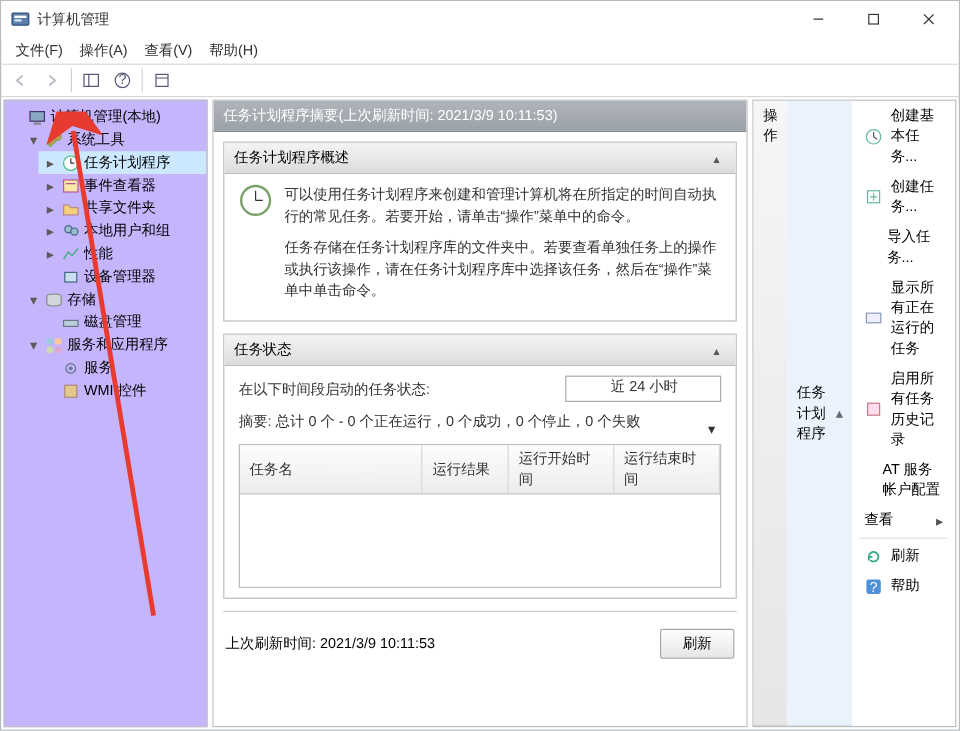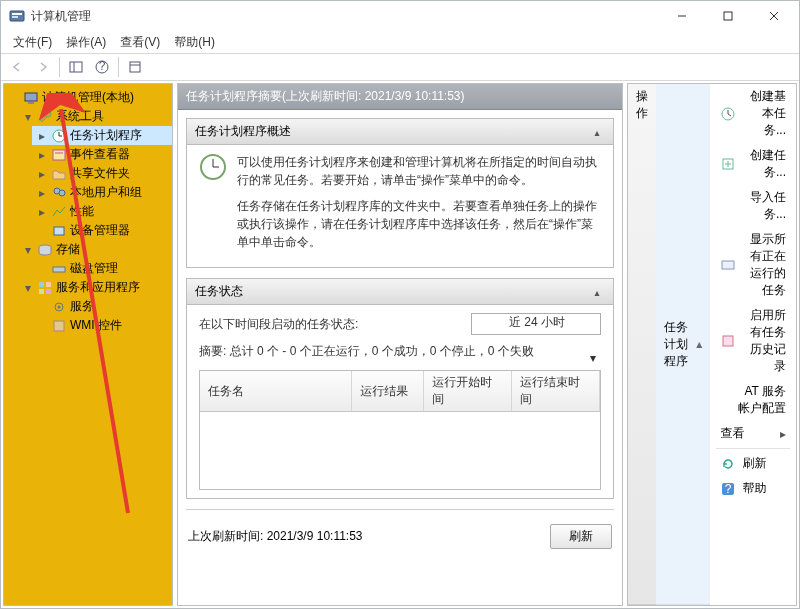--- a/index.html
+++ b/index.html
@@ -18,21 +18,21 @@
 
   
   .toolbar { height: 28px; border-top: 1px solid #d8d8d8; border-bottom: 1px solid #d8d8d8; display: flex; align-items: center; padding: 0 4px; gap: 2px; }
   .tbtn { width: 24px; height: 24px; display:flex; align-items:center; justify-content:center; border:1px solid transparent; border-radius:2px; }
   .tbtn.disabled { opacity: .35; }
   .tsep { width:1px; height:20px; background:#d0d0d0; margin:0 2px; }
 
   
   .main { display:flex; height: calc(100% - 80px); }
   .pane { border:1px solid #bfbfbf; margin:2px; }
-  .tree { width: 170px; background:#eab308; overflow:auto; padding:4px 0; }
+  .tree { width: 170px; background:#c4b5fd; overflow:auto; padding:4px 0; }
   .center { flex:1; background:#fff; display:flex; flex-direction:column; overflow:hidden; }
   .actions { width: 170px; background:#fff; display:flex; flex-direction:row; }
 
   
   .tree ul { list-style:none; }
   .tree li { white-space:nowrap; }
   .node { display:flex; align-items:center; padding:1px 4px; gap:3px; }
   .node.sel { background:#cce8ff; }
   .twist { width:12px; height:12px; display:flex; align-items:center; justify-content:center; color:#5a5a5a; cursor:default;}
   .tspace { width:12px; }
@@ -61,21 +61,21 @@
   table { width:100%; border-collapse:collapse; }
   th { text-align:left; font-weight:normal; padding:3px 8px; background:linear-gradient(#fdfdfd,#ececec); border-right:1px solid #d6d6d6; border-bottom:1px solid #c5c5c5; font-size:12px; }
 
   .footer-row { display:flex; align-items:center; justify-content:space-between; margin-top:6px; padding:14px 2px 2px;}
   .btn { border:1px solid #a8a8a8; background:linear-gradient(#fdfdfd,#e6e6e6); padding:3px 18px; border-radius:2px; }
 
   
   .actions .ahead { background:linear-gradient(#f6f6f6,#e6e6e6); border-bottom:1px solid #cfcfcf; padding:4px 8px; font-weight:normal;}
   .actions .acat { background:#eaf2fb; padding:4px 8px; border-bottom:1px solid #d3e1f3; display:flex; align-items:center; justify-content:space-between;}
   .actions ul { list-style:none; }
-  .actions .aitem { display:flex; align-items:center; gap:6px; padding:4px 10px;text-align:right; }
+  .actions .aitem { display:flex; align-items:center; gap:6px; padding:4px 10px; }
   .actions .sep { height:1px; background:#e2e2e2; margin:2px 6px; }
   .asub { display:flex; align-items:center; justify-content:space-between; padding:4px 10px;}
   .asub .arrow { color:#555; }
 
   
   .arrow-overlay { position:absolute; left:32px; top:92px; pointer-events:none; z-index:50;}
 
   
   .chev-up::before { content:"▴"; font-size:10px; color:#555;}
 </style>

